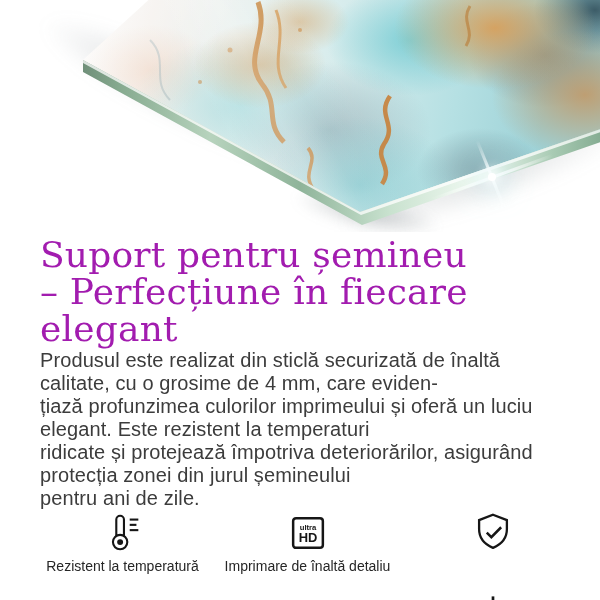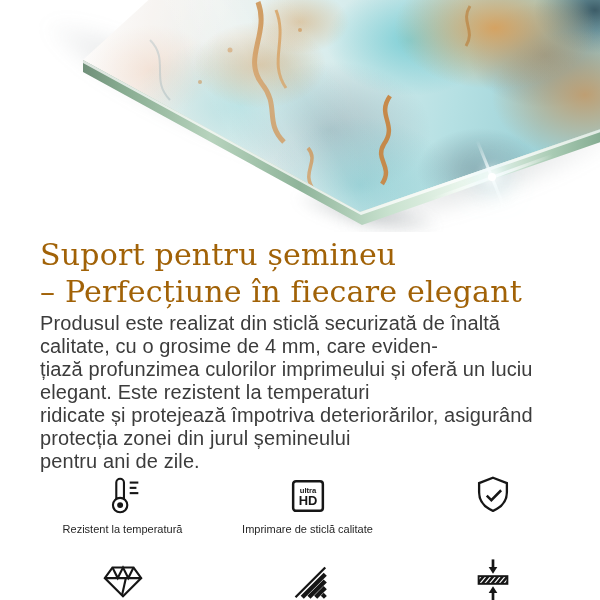--- a/index.html
+++ b/index.html
@@ -73,39 +73,39 @@
   .sparkle .core { position: absolute; left: -4px; top: -4px; width: 8px; height: 8px; border-radius: 50%;
     background: #fff;
     box-shadow: 0 0 12px 4px rgba(255,255,255,.95), 0 0 26px 10px rgba(190,235,240,.55); }
 
   
   .content { padding: 0 40px; }
   .heading {
     margin: 4px 0 0;
     font-family: "DejaVu Serif", "Liberation Serif", serif;
     font-weight: 400;
-    font-size: 30px; line-height: 37px;
-    color: #a16207; letter-spacing: .2px;
+    font-size: 36px; line-height: 37px;
+    color: #a21caf; letter-spacing: .2px;
   }
   .heading span { display: block; }
   .desc {
     margin: 2px 0 0;
     font-size: 20px; line-height: 23px;
     color: #3c3c3c; letter-spacing: .1px;
     white-space: pre-line;
   }
 
   
   .features {
     margin: 0; padding: 0 15px 0 30px;
     display: grid; grid-template-columns: 1fr 1fr 1fr; row-gap: 20px;
   }
   .feature { display: flex; flex-direction: column; align-items: center; }
   .icon-wrap { width: 46px; height: 46px; display: flex; align-items: center; justify-content: center; }
-  .feature-label { margin-top: 2px; font-size: 11px; line-height: 16px; color: #262626; white-space: nowrap; }
+  .feature-label { margin-top: 2px; font-size: 14px; line-height: 16px; color: #262626; white-space: nowrap; }
 
   .icon-svg { stroke: #161616; fill: none; stroke-width: 2.2; }
   .icon-svg text { stroke: none; fill: #161616; font-family: "Liberation Sans", sans-serif; }
 </style>
 </head>
 <body>
 
 <section class="hero">
   <div class="shadow s1"></div>
   <div class="shadow s2"></div>
@@ -164,21 +164,21 @@
   </div>
 
   <div class="feature">
     <div class="icon-wrap">
       <svg class="icon-svg" width="46" height="46" viewBox="0 0 48 48">
         <rect x="8.5" y="8.5" width="31" height="31" rx="3" stroke-width="2.6"></rect>
         <text x="24" y="20.5" font-size="8" font-weight="bold" text-anchor="middle">ultra</text>
         <text x="24" y="33.5" font-size="13.5" font-weight="bold" text-anchor="middle">HD</text>
       </svg>
     </div>
-    <div class="feature-label">Imprimare de sticlă calitate</div>
+    <div class="feature-label">Imprimare de înaltă detaliu</div>
   </div>
 
   <div class="feature">
     <div class="icon-wrap">
       <svg class="icon-svg" width="46" height="46" viewBox="0 0 48 48">
         <path d="M24 5 L38.5 10.5 V20 C38.5 29.5 32 36 24 39.5 C16 36 9.5 29.5 9.5 20 V10.5 Z" stroke-width="2.4"></path>
         <path d="M17.5 23.5 l4.8 4.8 L32.5 18" stroke-width="2.6"></path>
       </svg>
     </div>
   </div>

